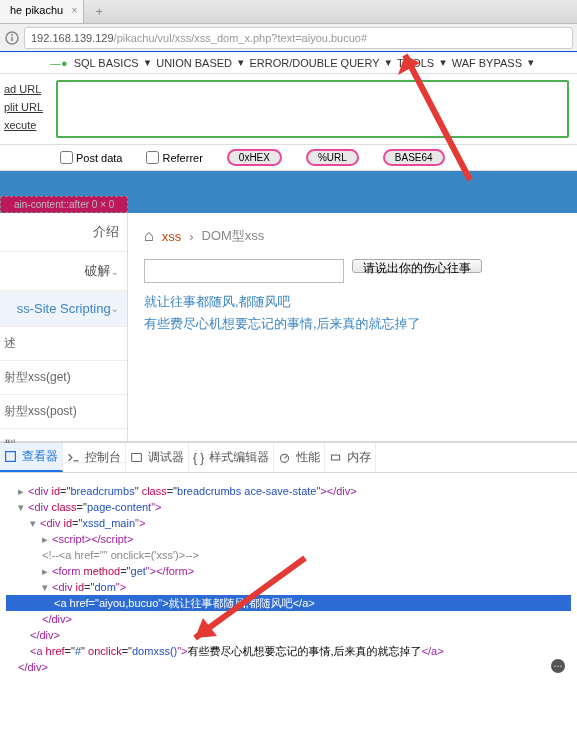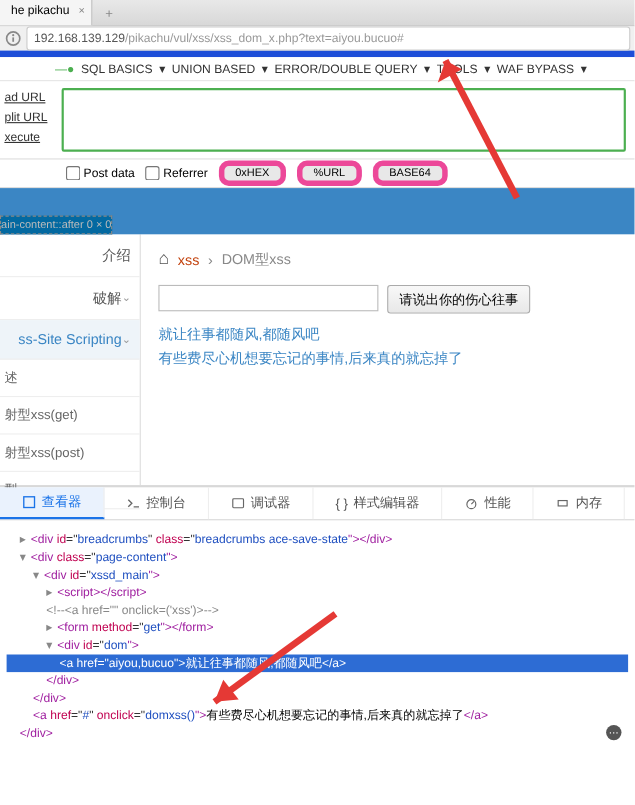--- a/index.html
+++ b/index.html
@@ -5,67 +5,67 @@
 * { margin: 0; padding: 0; box-sizing: border-box; font-family: Arial, sans-serif; }
 body { width: 577px; height: 732px; overflow: hidden; background: #fff; font-size: 12px; position: relative; }
 
 
 .tab-area { height: 24px; background: linear-gradient(#e8e8e8, #d8d8d8); border-bottom: 1px solid #bbb; display: flex; }
 .tab { padding: 4px 20px 4px 10px; background: #f5f5f5; border-right: 1px solid #bbb; font-size: 11px; position: relative; }
 .tab-close { position: absolute; right: 6px; top: 5px; color: #888; font-size: 10px; }
 .tab-new { width: 30px; display: flex; align-items: center; justify-content: center; color: #888; }
 
 
-.addr-row { height: 28px; display: flex; align-items: center; border-bottom: 6px solid #1d4ed8; background: #f0f0f0; padding: 0 4px; }
+.addr-row { height: 28px; display: flex; align-items: center; border-bottom: 1px solid #1d4ed8; background: #f0f0f0; padding: 0 4px; }
 .addr-icon { width: 16px; height: 16px; margin-right: 4px; }
 .addr-bar { flex: 1; background: #fff; border: 1px solid #ccc; border-radius: 3px; height: 22px; display: flex; align-items: center; padding: 0 6px; font-size: 11px; color: #555; }
 .addr-path { color: #999; }
 
 
 .hackbar { height: 22px; background: #fff; border-bottom: 1px solid #ddd; display: flex; align-items: center; padding-left: 50px; gap: 6px; font-size: 11px; color: #333; }
 .hackbar span { cursor: pointer; }
 .hb-green { color: #4caf50; }
 
 
 .hb-panel { display: flex; border-bottom: 1px solid #ddd; background: #fff; }
 .hb-left { width: 56px; padding: 6px 4px; font-size: 11px; color: #333; text-decoration: underline; }
 .hb-left div { padding: 3px 0; cursor: pointer; }
 .hb-url { flex: 1; margin: 6px 8px 6px 0; border: 2px solid #4caf50; border-radius: 2px; height: 58px; }
 
 
-.hb-opts { height: 26px; display: flex; align-items: center; gap: 10px; padding-left: 60px; font-size: 11px; border-bottom: 1px solid #ddd; }
+.hb-opts { height: 26px; display: flex; align-items: center; gap: 24px; padding-left: 60px; font-size: 11px; border-bottom: 1px solid #ddd; }
 .hb-opt { display: flex; align-items: center; gap: 3px; }
 .hb-opt input { margin: 0; }
-.pill { background: #e8e8e8; border: 5px solid #ec4899; border-radius: 9px; padding: 1px 10px; font-size: 10px; }
+.pill { background: #e8e8e8; border: 2px solid #ec4899; border-radius: 9px; padding: 1px 10px; font-size: 10px; }
 
 
 .page-head { position: relative; background: #3b86c4; height: 42px; display: flex; align-items: center; color: #fff; font-size: 17px; padding-left: 6px; }
-.devbadge { position: absolute; left: 0; bottom: 0; background: #0369a1; color: #bbb; font-size: 10px; padding: 2px 0; border: 1px dashed #888; }
+.devbadge { position: absolute; left: 0; bottom: 0; background: #be185d; color: #bbb; font-size: 10px; padding: 2px 13px; border: 1px dashed #888; }
 
 
 .content { display: flex; background: #fff; height: 228px; }
 .sidebar { width: 128px; border-right: 1px solid #ddd; font-size: 13px; }
 .side-item { padding: 10px 8px; border-bottom: 1px solid #eee; color: #555; display: flex; justify-content: flex-end; align-items: center; cursor: pointer; }
 .side-item.open { background: #eef4f9; color: #3b86c4; }
 .side-sub { padding: 8px 8px 8px 4px; font-size: 12px; color: #666; border-bottom: 1px solid #eee; cursor: pointer; }
 .chev { color: #999; font-size: 10px; }
 
 .main { flex: 1; padding: 14px 16px; }
 .breadcrumb { display: flex; align-items: center; gap: 8px; color: #888; font-size: 13px; margin-bottom: 14px; }
 .breadcrumb .home { color: #555; font-size: 16px; }
 .breadcrumb a { color: #c2410c; text-decoration: none; }
 .form-row { display: flex; gap: 8px; margin-bottom: 10px; }
 .form-row input[type=text] { width: 200px; height: 24px; border: 1px solid #bbb; padding: 0 4px; }
-.form-row button { height: 26px; padding: 0 10px; background: linear-gradient(#f8f8f8,#e8e8e8); border: 1px solid #aaa; border-radius: 3px; font-size: 12px; cursor: pointer; }
+.form-row button { height: 14px; padding: 0 10px; background: linear-gradient(#f8f8f8,#e8e8e8); border: 1px solid #aaa; border-radius: 3px; font-size: 12px; cursor: pointer; }
 .links a { color: #3b86c4; text-decoration: none; font-size: 13px; display: block; margin-bottom: 4px; }
 
 
 .devtools { border-top: 2px solid #d8d8d8; background: #fff; font-size: 12px; }
 .dt-tabs { height: 30px; display: flex; border-bottom: 1px solid #d8d8d8; }
-.dt-tab { padding: 7px 20px; display: flex; align-items: center; gap: 5px; border-right: 1px solid #eee; color: #555; cursor: pointer; }
+.dt-tab { padding: 7px 4px; display: flex; align-items: center; gap: 5px; border-right: 1px solid #eee; color: #555; cursor: pointer; }
 .dt-tab.active { color: #1a73e8; border-bottom: 2px solid #1a73e8; background: #eaf2fd; }
 .dt-icon { width: 13px; height: 13px; }
 
 .dt-body { padding: 10px 6px 6px 6px; font-family: "Courier New", monospace; font-size: 11px; line-height: 16px; color: #333; height: 210px; overflow: hidden; }
 .dt-body .ind1 { padding-left: 12px; }
 .dt-body .ind2 { padding-left: 24px; }
 .dt-body .ind3 { padding-left: 36px; }
 .dt-body .ind4 { padding-left: 48px; }
 .tog { color: #888; display: inline-block; width: 10px; }
 .tag { color: #a020a0; }

